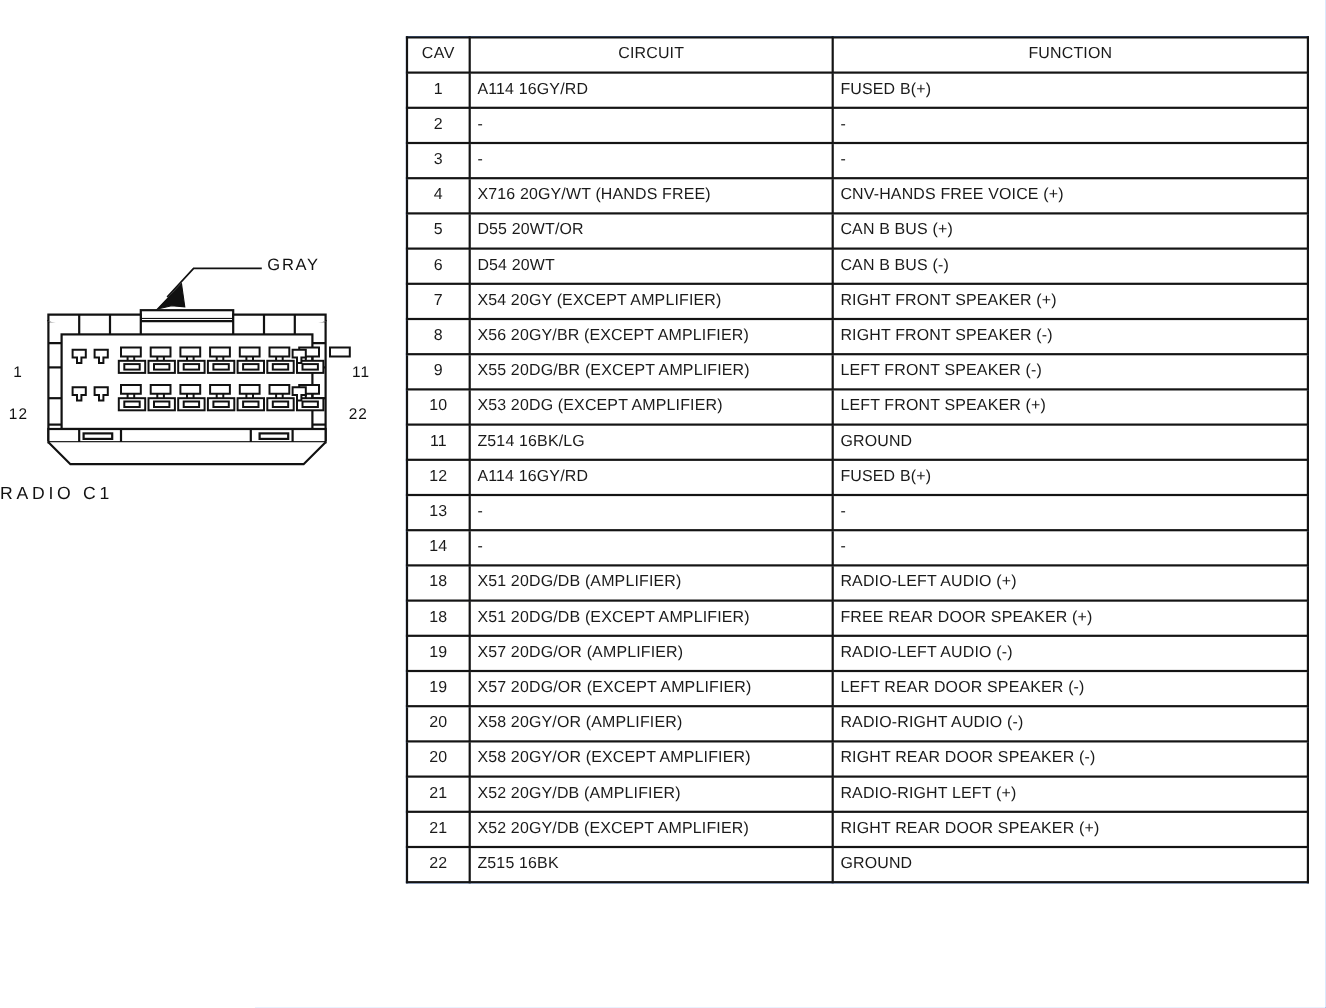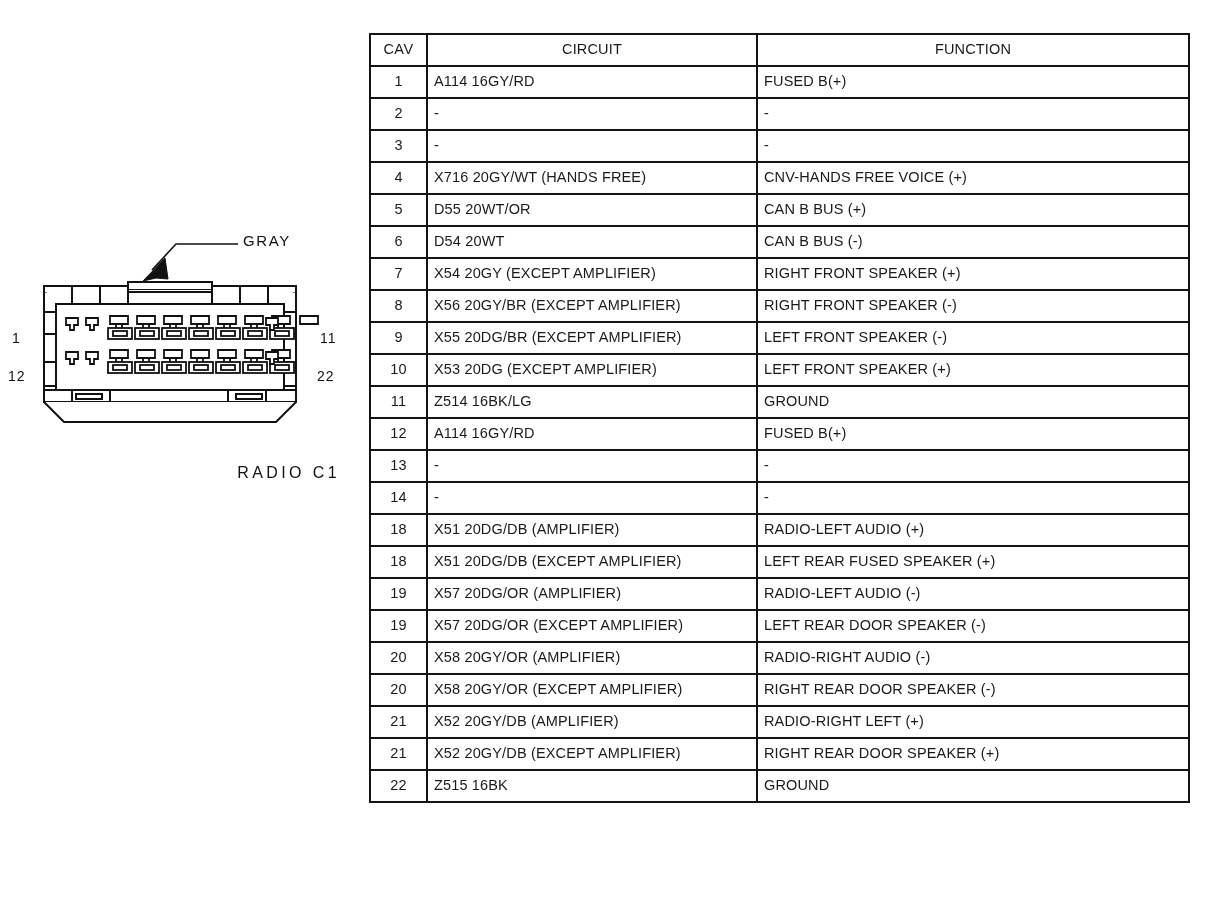--- a/index.html
+++ b/index.html
@@ -42,23 +42,23 @@
     font-family: "Liberation Sans", sans-serif;
     letter-spacing: 1px;
   }
   .pin-1  { left: 12px;  top: 330px; }
   .pin-12 { left: 8px;   top: 368px; }
   .pin-11 { left: 320px; top: 330px; }
   .pin-22 { left: 317px; top: 368px; }
 
   .connector-caption {
     position: absolute;
-    left: 0; top: 464px;
+    left: 0; top: 441px;
     width: 340px;
-    text-align: right;
+    text-align: left;
     font-size: 16px;
     letter-spacing: 3.4px;
     color: #111;
     font-family: "Liberation Sans", sans-serif;
   }
 
   svg.conn-svg {
     position: absolute;
     left: 0; top: 230px;
   }
@@ -382,21 +382,21 @@
             <td>-</td>
           </tr>
           <tr>
             <td class="cav">18</td>
             <td>X51 20DG/DB (AMPLIFIER)</td>
             <td>RADIO-LEFT AUDIO (+)</td>
           </tr>
           <tr>
             <td class="cav">18</td>
             <td>X51 20DG/DB (EXCEPT AMPLIFIER)</td>
-            <td>LEFT REAR FUSED SPEAKER (+)</td>
+            <td>FREE REAR DOOR SPEAKER (+)</td>
           </tr>
           <tr>
             <td class="cav">19</td>
             <td>X57 20DG/OR (AMPLIFIER)</td>
             <td>RADIO-LEFT AUDIO (-)</td>
           </tr>
           <tr>
             <td class="cav">19</td>
             <td>X57 20DG/OR (EXCEPT AMPLIFIER)</td>
             <td>LEFT REAR DOOR SPEAKER (-)</td>

